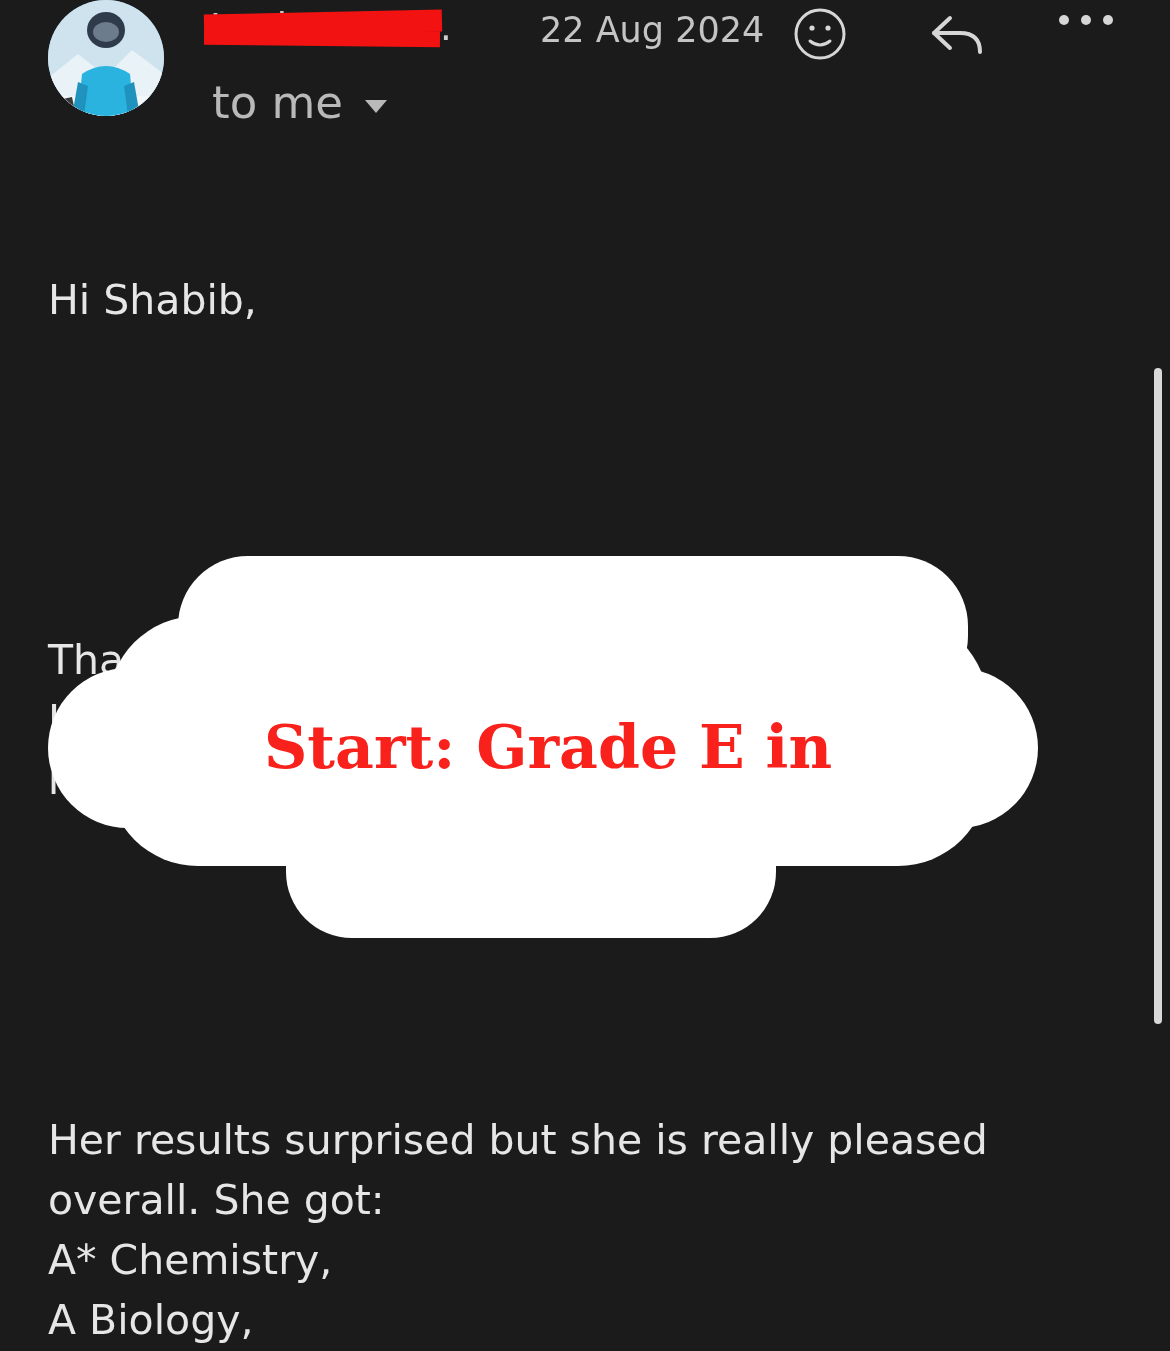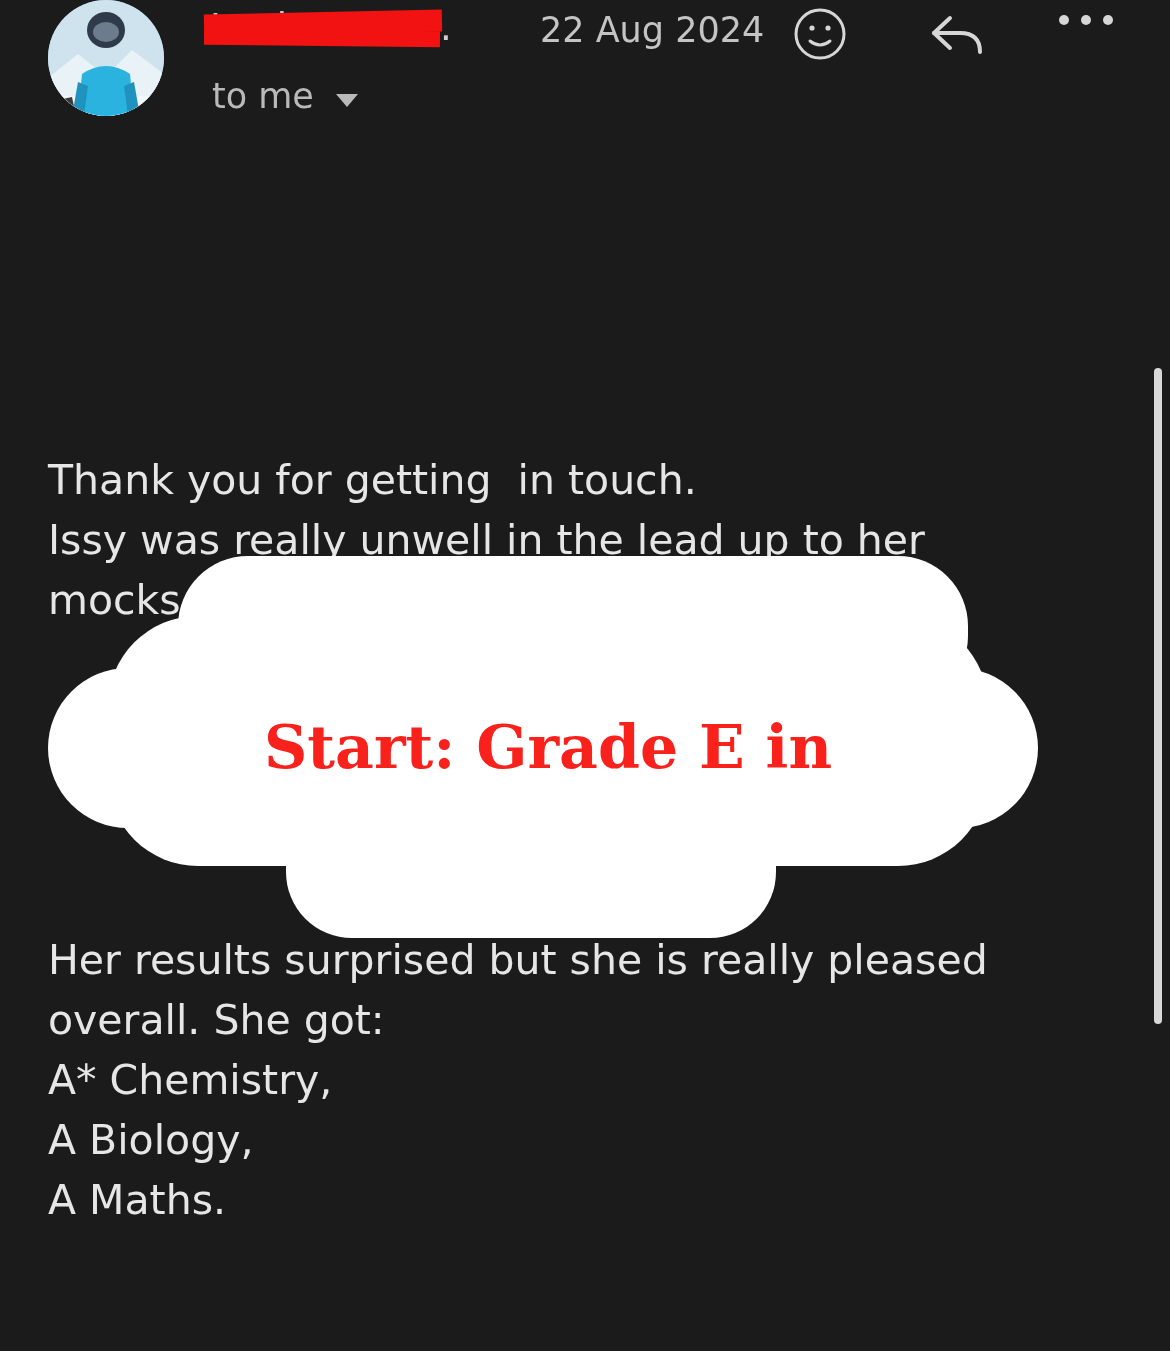--- a/index.html
+++ b/index.html
@@ -85,21 +85,21 @@
 
   .to-me-row {
     position: absolute;
     left: 212px;
     top: 76px;
     display: flex;
     align-items: center;
     gap: 22px;
   }
   .to-me {
-    font-size: 35px;
+    font-size: 45px;
     color: #b9b9b9;
   }
   .chev {
     width: 0; height: 0;
     border-left: 11px solid transparent;
     border-right: 11px solid transparent;
     border-top: 13px solid #b9b9b9;
     margin-top: 8px;
   }
 
@@ -218,20 +218,21 @@
     </svg>
   </div>
 
   <div class="to-me-row">
     <span class="to-me">to me</span>
     <span class="chev"></span>
   </div>
 </div>
 
 <div class="mail-body">
+  <div class="para">Hi Shabib,</div>
   <div class="spacer"></div>
   <div class="para">Thank you for getting  in touch.
 Issy was really unwell in the lead up to her
 mocks but has been well again this summer.</div>
   <div class="spacer"></div>
   <div class="para">Her results surprised but she is really pleased
 overall. She got:
 A* Chemistry,
 A Biology,
 A Maths.</div>

